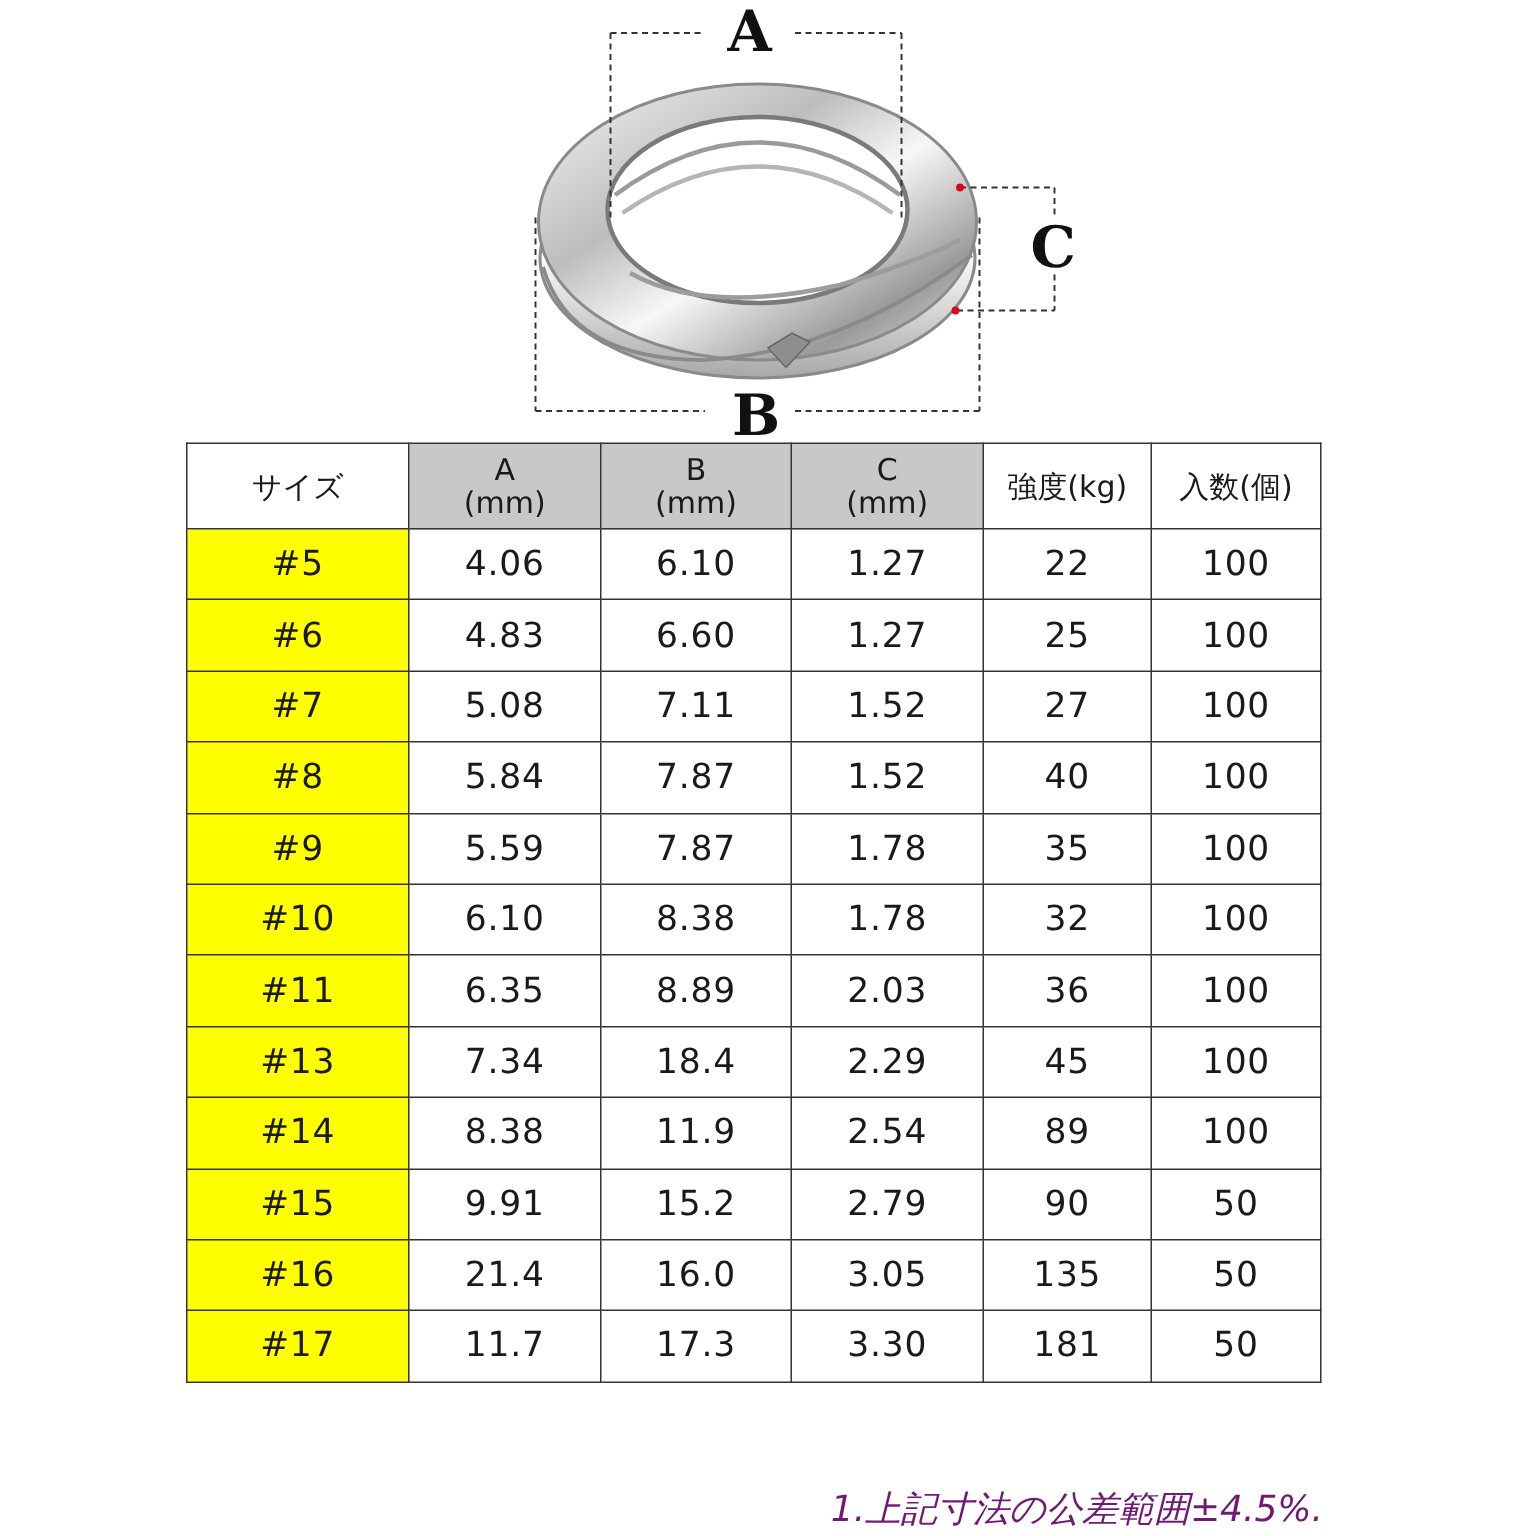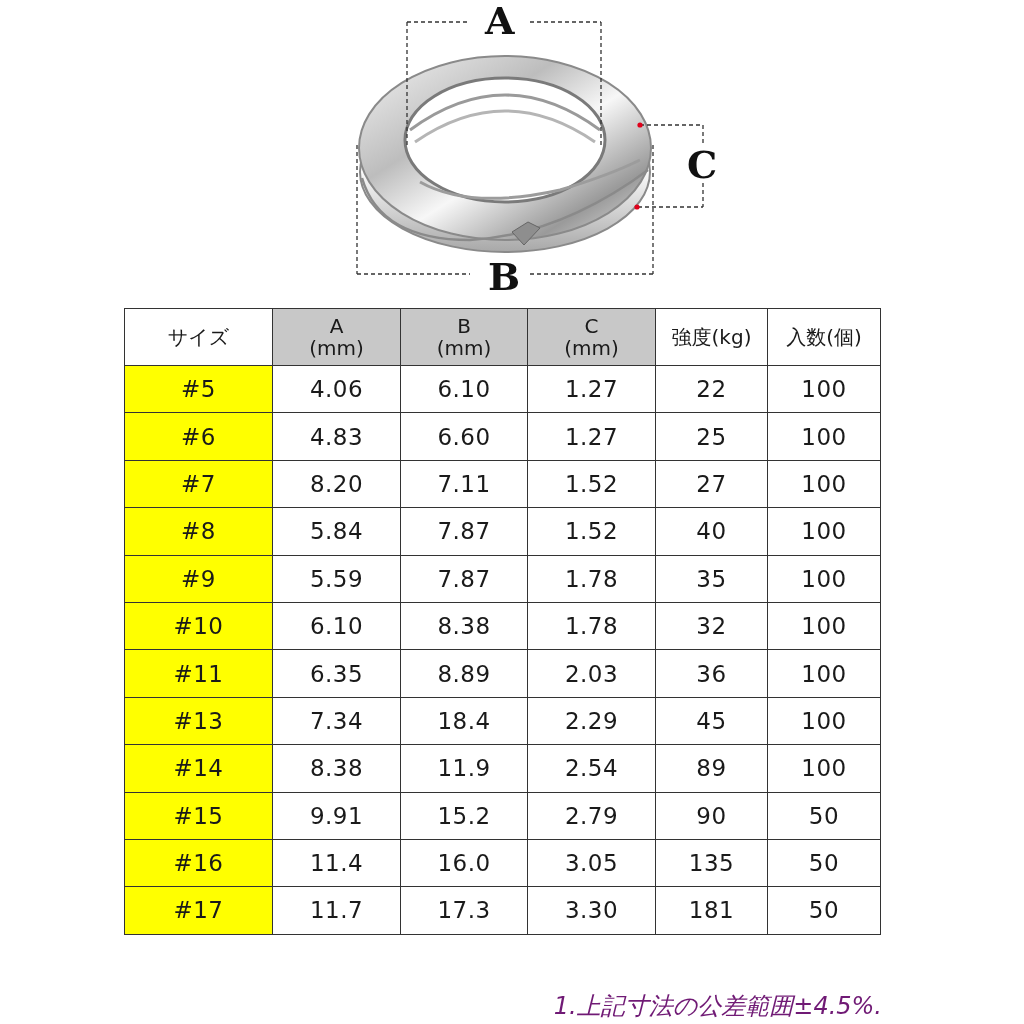--- a/index.html
+++ b/index.html
@@ -1,21 +1,21 @@
 <!DOCTYPE html>
 <html><head>
 <meta charset="utf-8">
 <style>
   html, body { margin:0; padding:0; background:#ffffff; }
   body { width:1024px; height:1024px; position:relative; overflow:hidden;
          font-family:"DejaVu Sans", "Liberation Sans", sans-serif; color:#1a1a1a; }
   .diagram { position:absolute; left:0; top:0; width:1024px; height:300px; }
   .dim-label { position:absolute; font-family:"DejaVu Serif", "Liberation Serif", serif;
                font-weight:bold; font-size:38px; color:#111; line-height:1; }
-  table.spec { position:absolute; left:124px; top:308px; width:757px;
+  table.spec { position:absolute; left:124px; top:295px; width:757px;
                border-collapse:collapse; table-layout:fixed;padding-left:46px; }
   table.spec td, table.spec th { border:1.6px solid #333; text-align:center; padding:0;
                font-weight:normal; }
   table.spec thead th { height:56px; font-size:20px; line-height:22px; background:#fff; }
   table.spec thead th.gray { background:#c8c8c8; }
   table.spec tbody td { height:46.4px; font-size:23px; letter-spacing:0.5px; }
   table.spec tbody td.size { background:#ffff00; }
   .note { position:absolute; right:142px; top:990px; font-size:24px; color:#701a75;font-style:italic; }
 </style>
 </head>
@@ -120,21 +120,21 @@
       <tr>
         <td class="size">#6</td>
         <td>4.83</td>
         <td>6.60</td>
         <td>1.27</td>
         <td>25</td>
         <td>100</td>
       </tr>
       <tr>
         <td class="size">#7</td>
-        <td>8.20</td>
+        <td>5.08</td>
         <td>7.11</td>
         <td>1.52</td>
         <td>27</td>
         <td>100</td>
       </tr>
       <tr>
         <td class="size">#8</td>
         <td>5.84</td>
         <td>7.87</td>
         <td>1.52</td>
@@ -184,21 +184,21 @@
       <tr>
         <td class="size">#15</td>
         <td>9.91</td>
         <td>15.2</td>
         <td>2.79</td>
         <td>90</td>
         <td>50</td>
       </tr>
       <tr>
         <td class="size">#16</td>
-        <td>11.4</td>
+        <td>21.4</td>
         <td>16.0</td>
         <td>3.05</td>
         <td>135</td>
         <td>50</td>
       </tr>
       <tr>
         <td class="size">#17</td>
         <td>11.7</td>
         <td>17.3</td>
         <td>3.30</td>

